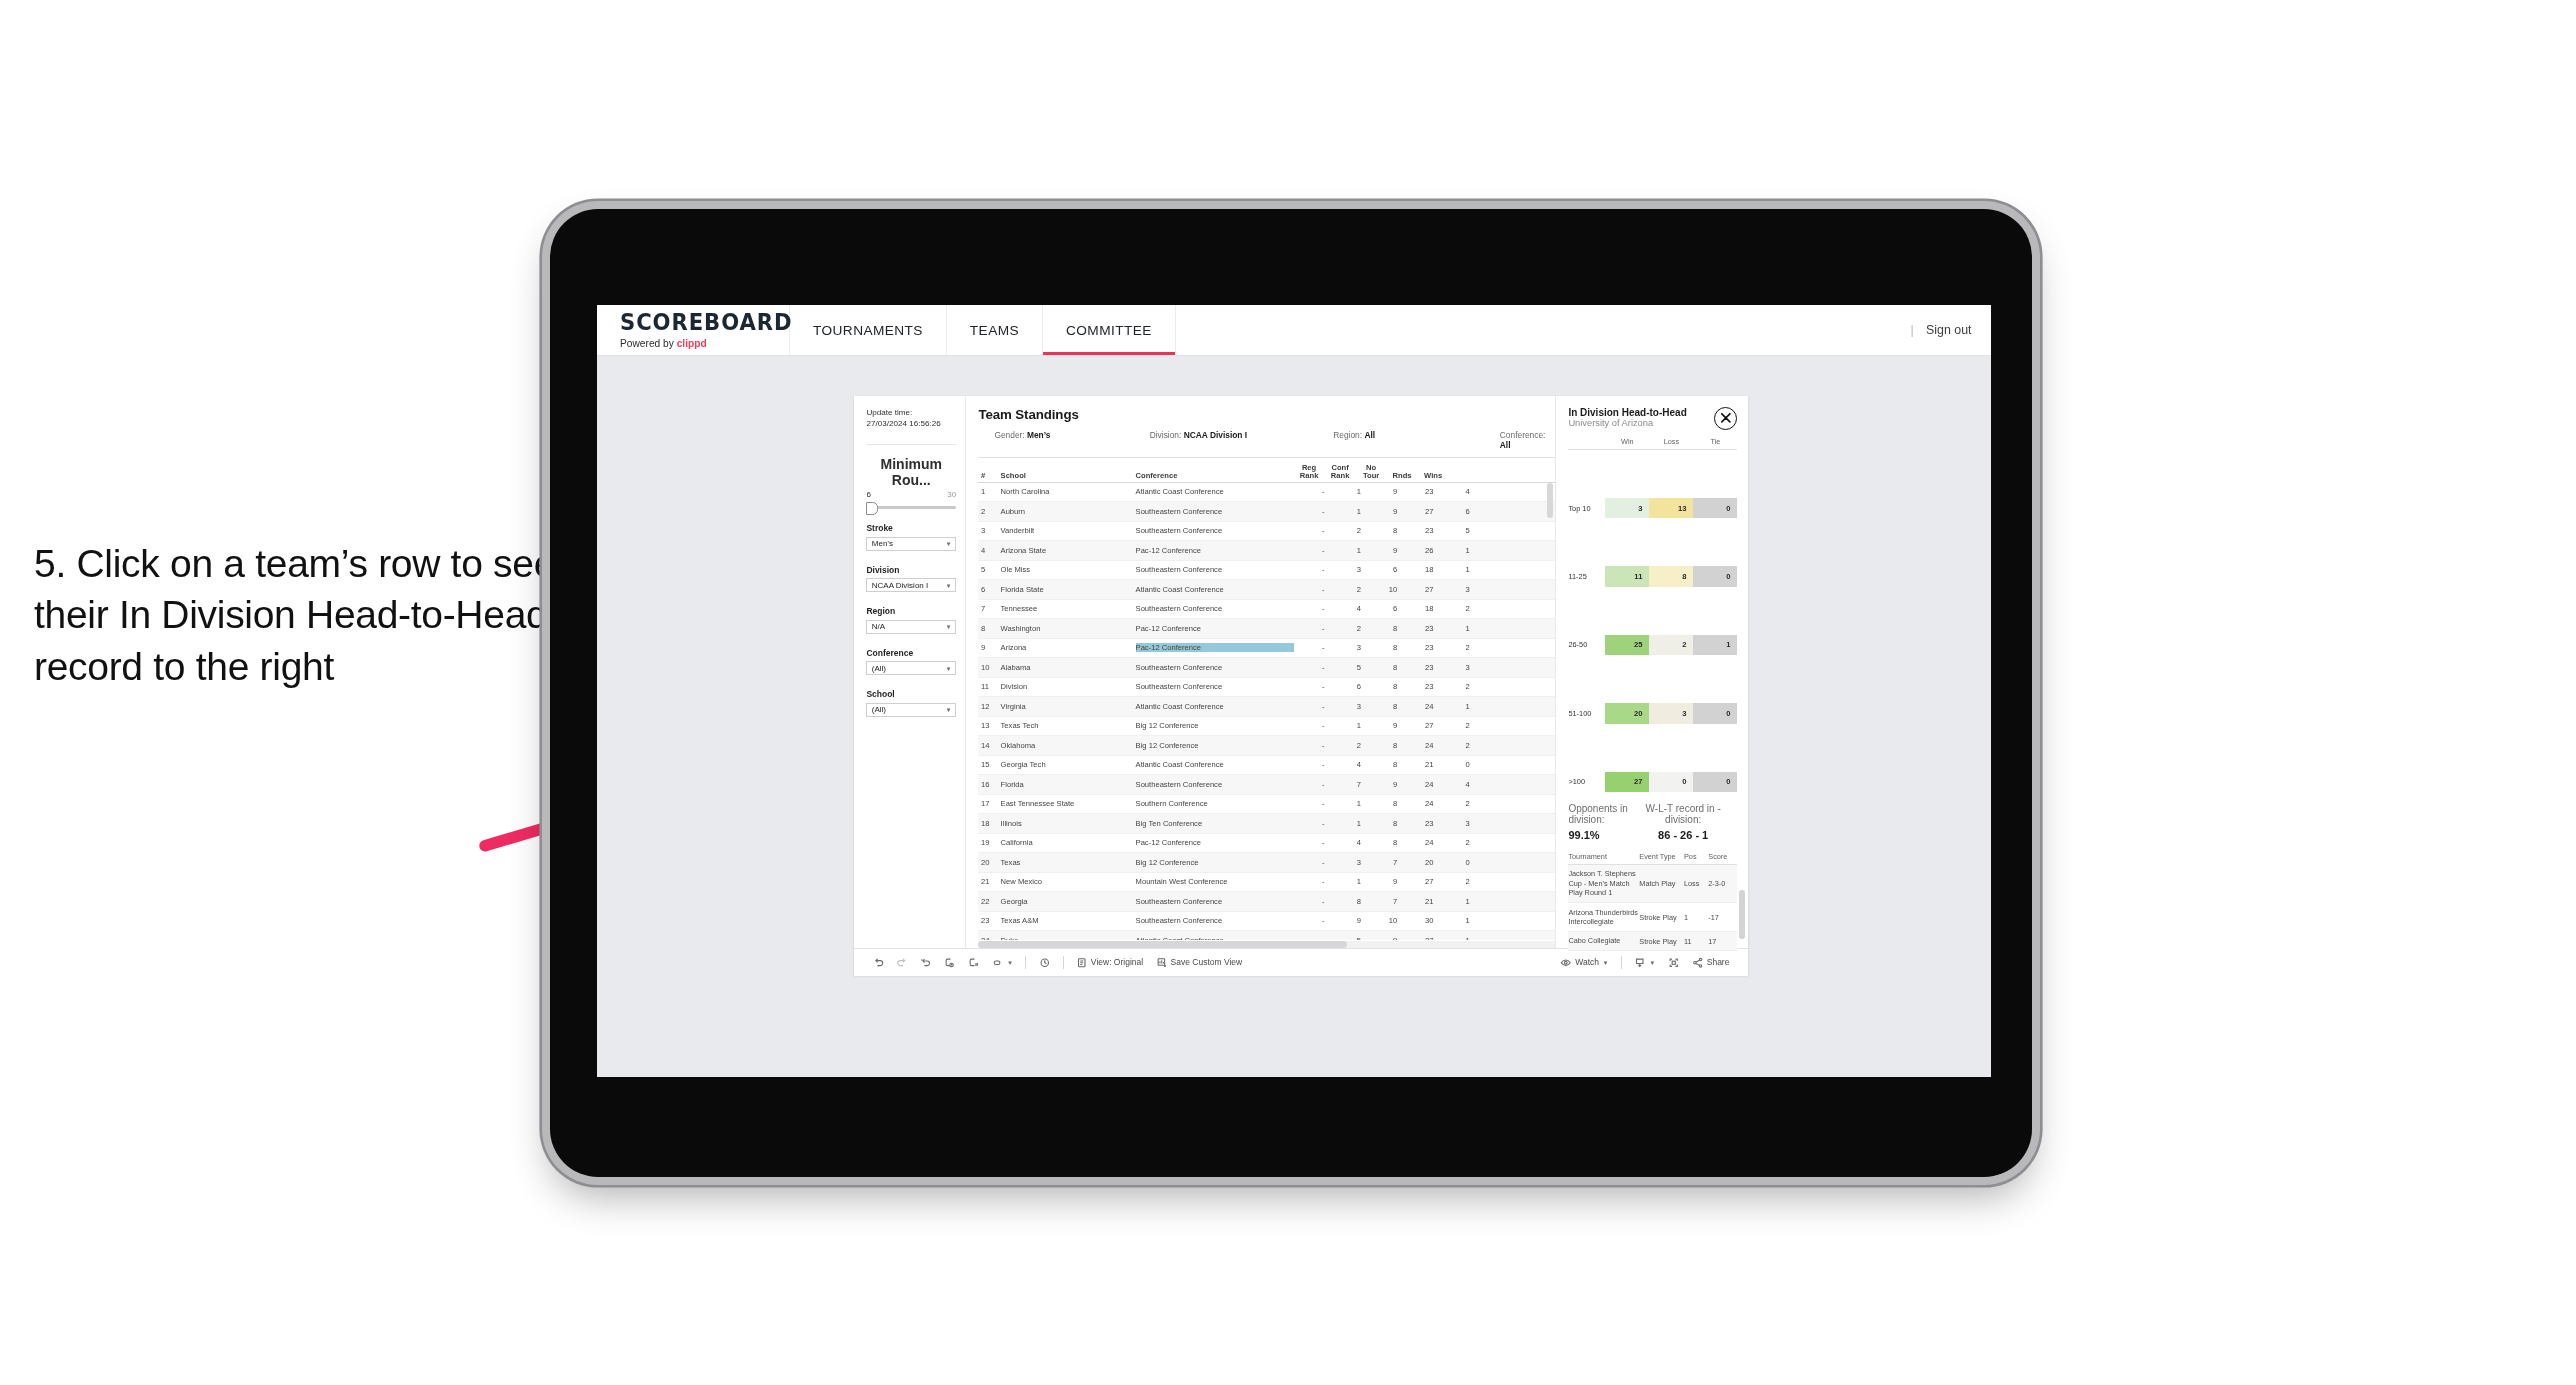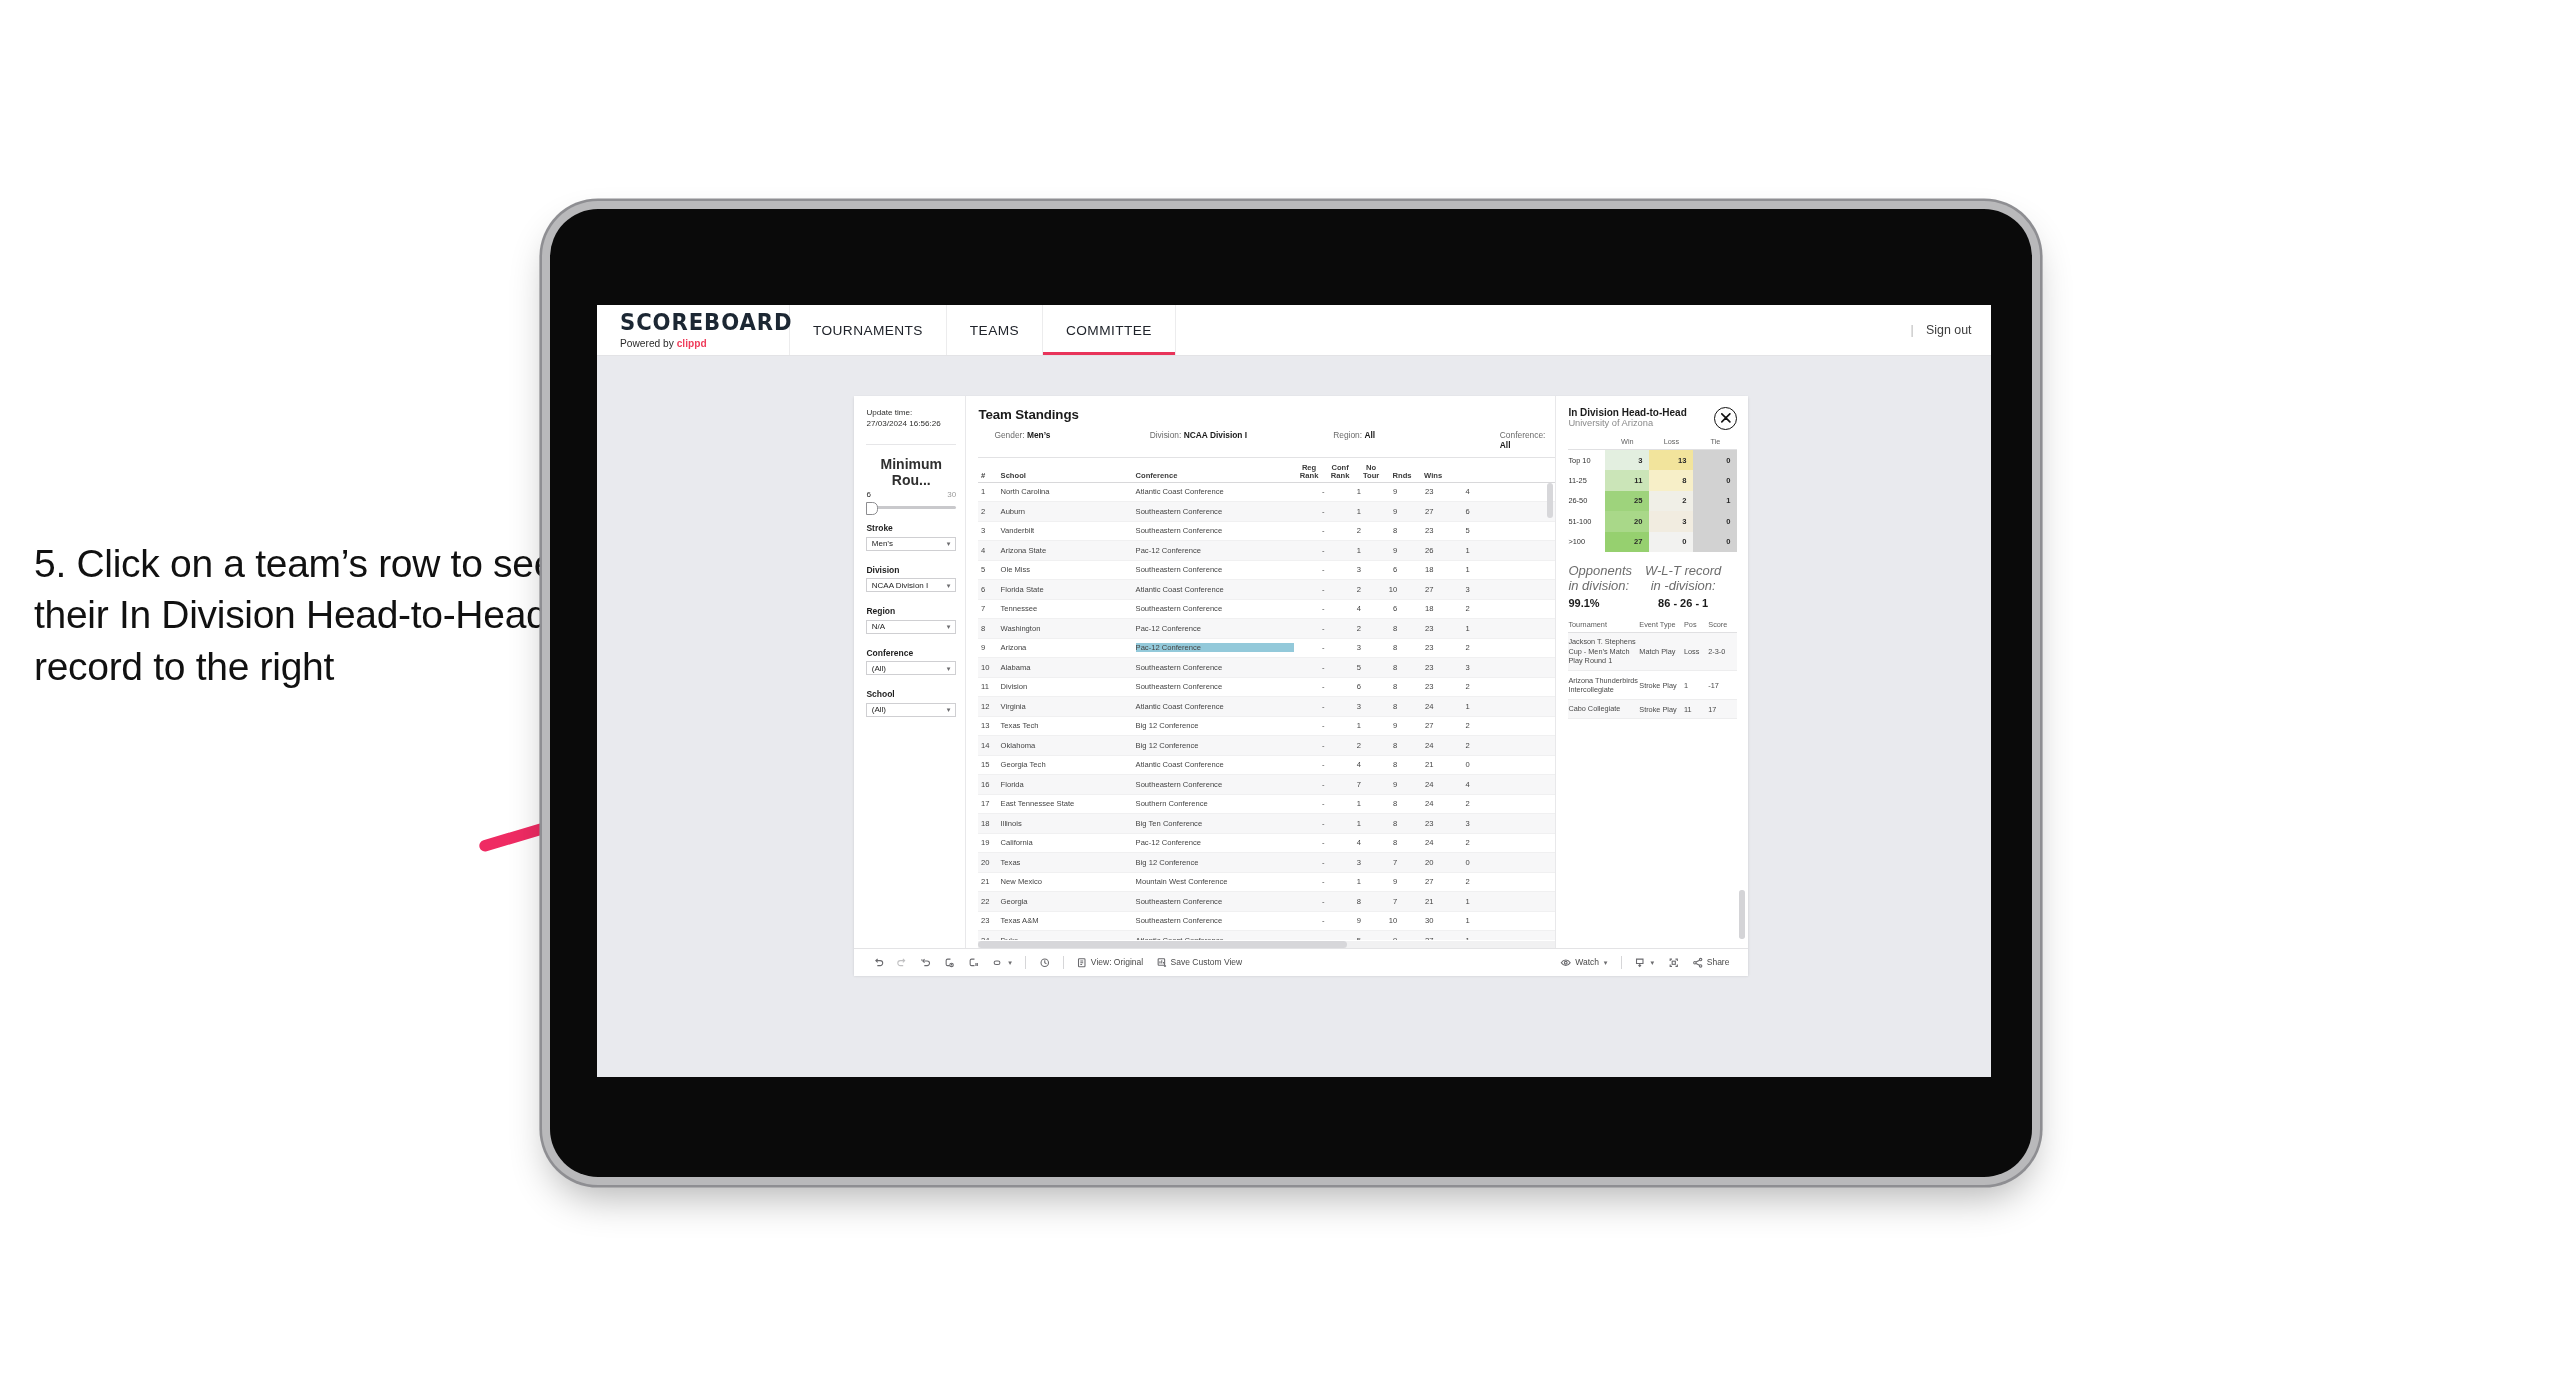--- a/index.html
+++ b/index.html
@@ -91,27 +91,27 @@
   .h2h{width:193px;border-left:0.9px solid #e8e8ea;padding:10.6px 10.6px 0 12.4px;box-sizing:border-box;position:relative;}
   .h2htitle{font-size:10px;font-weight:bold;color:#1b1b1b;}
   .h2hsub{font-size:9.3px;color:#8a8a8a;margin-top:0.9px;}
   .closebtn{position:absolute;right:10.6px;top:10.6px;width:21px;height:21px;border:1.8px solid #111;
             border-radius:50%;display:flex;align-items:center;justify-content:center;cursor:pointer;}
   .closebtn svg{width:9.7px;height:9.7px;}
   .mx{margin-top:8.8px;}
   .mxhead{display:flex;font-size:7.3px;color:#636363;padding-bottom:2.7px;border-bottom:0.9px solid #e0e0e2;}
   .mxhead .lb{width:37px;}
   .mxhead .cl{flex:1;text-align:center;}
-  .mxrow{display:flex;align-items:stretch;height:20.4px;font-size:7.6px;}
+  .mxrow{display:flex;align-items:stretch;height:20.4px;font-size:7.6px;margin-top:48px;}
   .mxrow .lb{width:37px;display:flex;align-items:center;color:#333;font-size:7.4px;}
   .mxrow .cl{flex:1;display:flex;align-items:center;justify-content:flex-end;padding-right:7px;
              font-weight:bold;color:#2a2a2a;}
   .stats{display:flex;margin-top:10.6px;}
   .stat{flex:1;}
-  .stat .sl{font-size:13px;color:#6d6d6d;font-style:italic;}
+  .stat .sl{font-size:10px;color:#6d6d6d;}
   .stat .sv{font-size:11px;font-weight:bold;color:#1b1b1b;margin-top:4.4px;}
   .stat.c2{text-align:center;padding-right:16px;}
   .evhead{display:flex;font-size:7.3px;color:#5d5d5d;margin-top:10.6px;padding-bottom:3.5px;border-bottom:0.9px solid #e0e0e2;}
   .evhead .e1{width:73px;} .evhead .e2{width:46px;} .evhead .e3{width:25px;} .evhead .e4{width:30px;}
   .evrow{display:flex;font-size:7.3px;color:#4a4a4a;border-bottom:0.9px solid #ededee;padding:4.4px 0;align-items:center;}
   .evrow:nth-child(odd){background:#f7f7f8;}
   .evrow .e1{width:73px;line-height:1.3;} .evrow .e2{width:46px;} .evrow .e3{width:25px;} .evrow .e4{width:30px;}
   .evscroll{position:absolute;right:3.5px;bottom:8.8px;width:5.3px;height:49px;background:#d4d4d7;border-radius:2.7px;}
 
   

